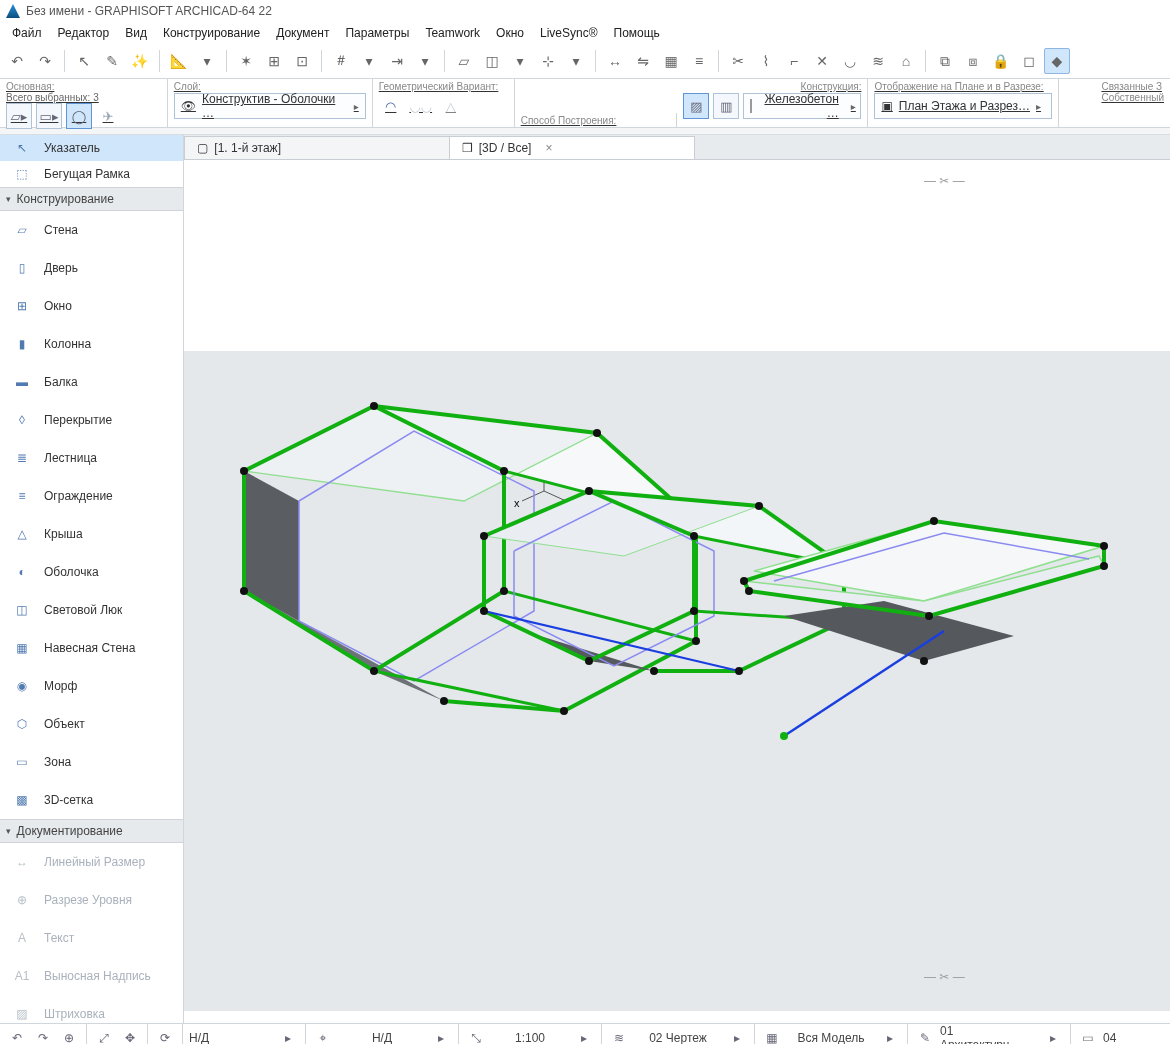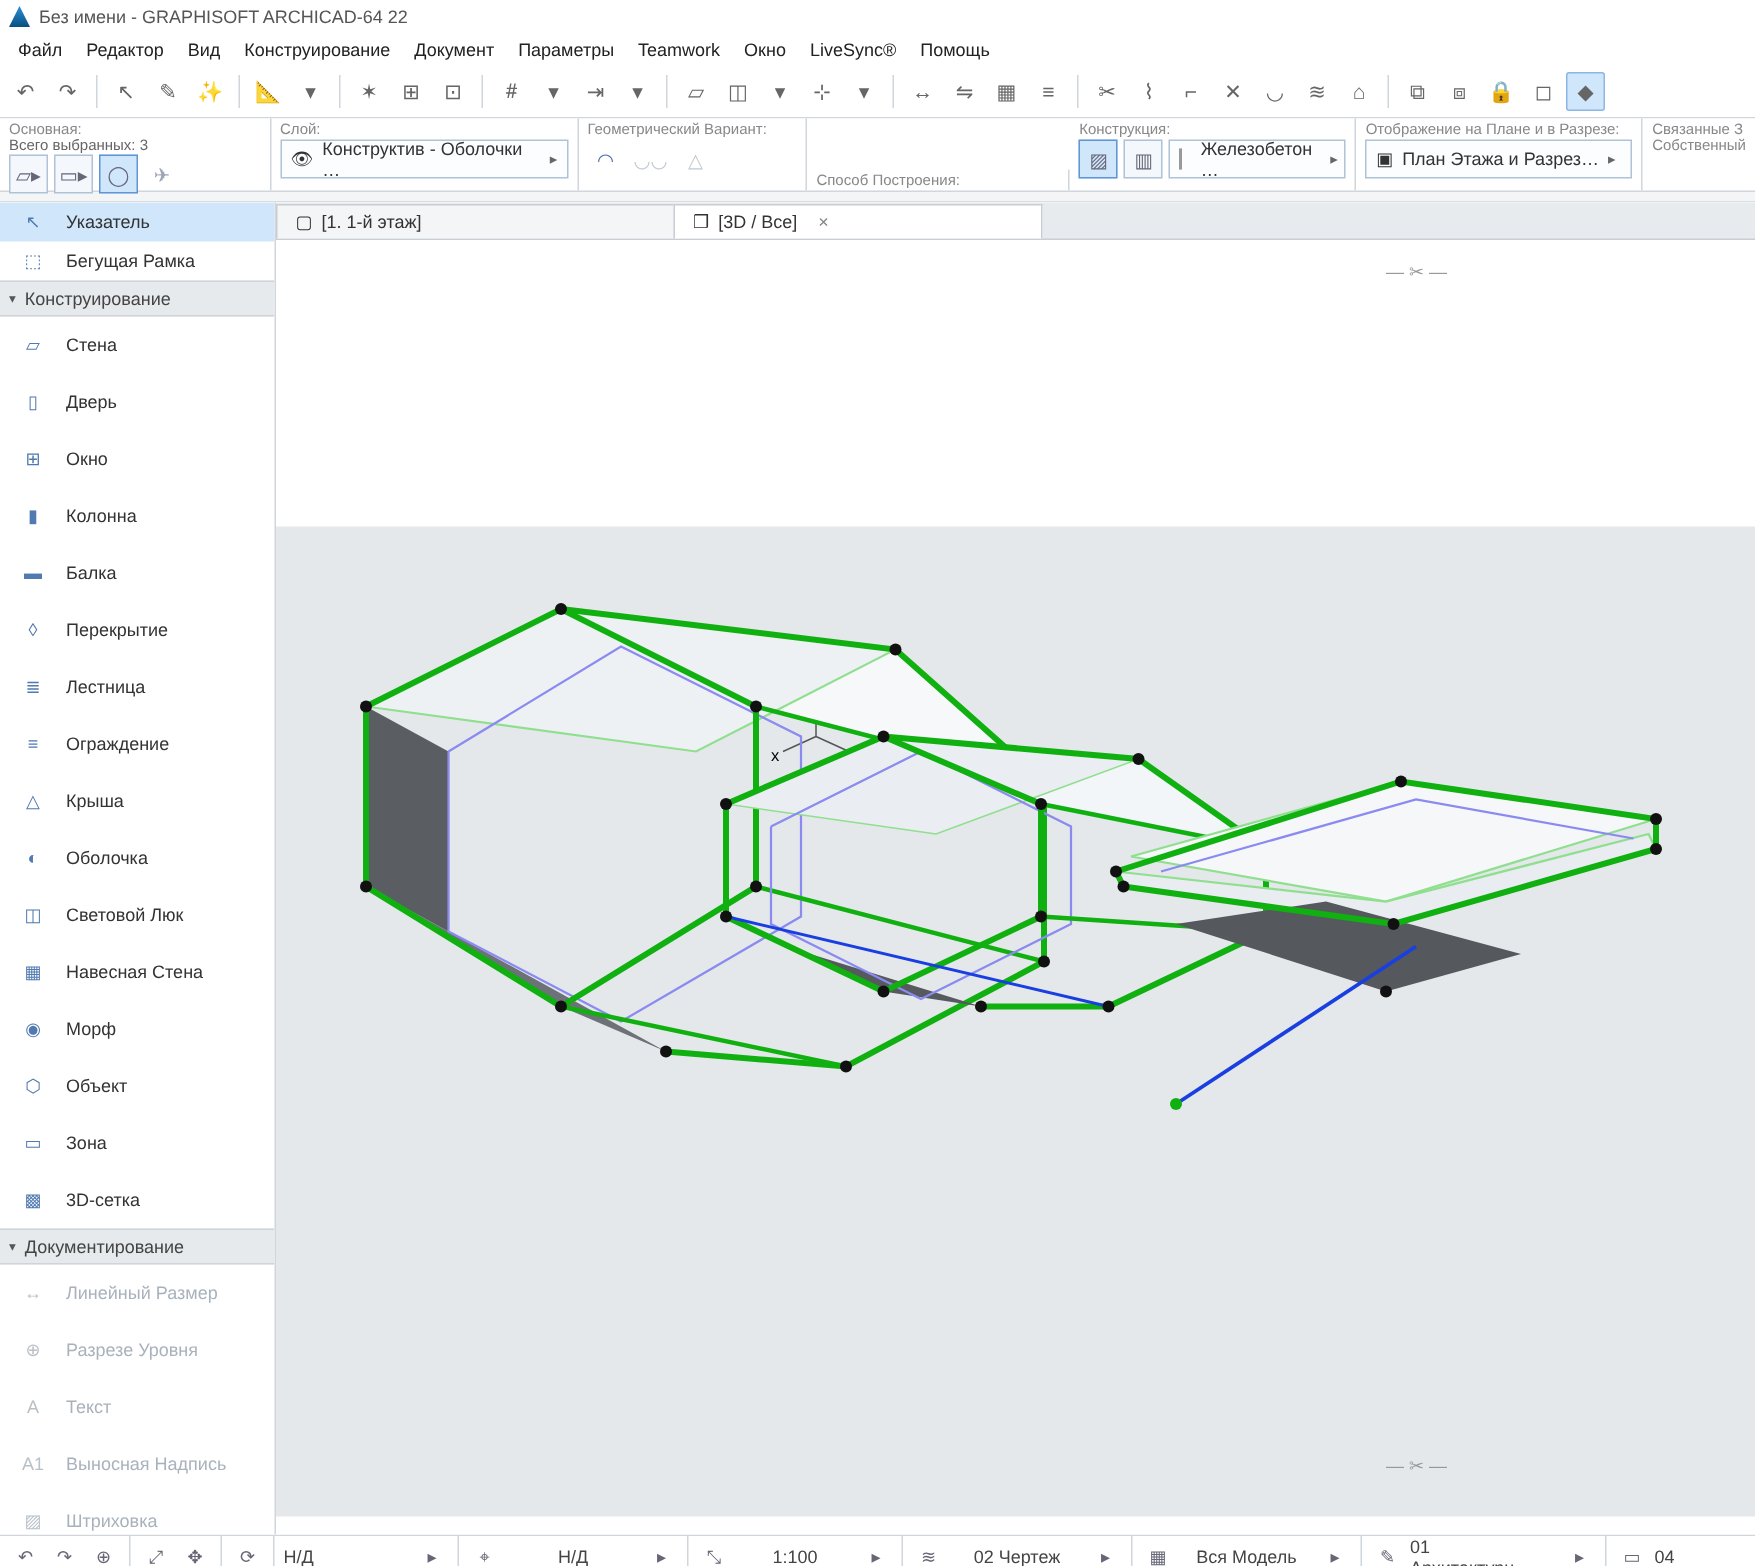--- a/index.html
+++ b/index.html
@@ -42,21 +42,21 @@
     border: 1px solid transparent; border-radius: 2px;
     font-size: 14px; color: #666;
   }
   .tbbtn.active { background:#cfe6fb; border-color:#8db5e6; }
   .tbsep { width:1px; height:22px; background:#d0d6dc; margin:0 4px; }
   .infobar {
     display: flex; height: 48px;
     border-bottom: 1px solid #d0d6dc;
     background: #fff;
   }
-  .infobox { border-right: 1px solid #d0d6dc; padding: 2px 6px; display:flex; flex-direction:column; }
+  .infobox { border-right: 1px solid #d0d6dc; padding: 2px 6px; display:flex; flex-direction:column;text-decoration:underline; }
   .infobox .lbl { font-size: 10px; color: #888; white-space:nowrap; }
   .infobox .row { display:flex; align-items:center; gap:4px; height:28px; }
   .selector {
     height: 24px; display:flex; align-items:center;
     border: 1px solid #b0c2d6; background:#fbfdff;
     padding: 0 6px; font-size: 12px; color:#333; gap:6px;
   }
   .selector .arrow { color:#666; font-size:10px; }
   .smbtn {
     width:24px; height:24px; display:inline-flex; align-items:center; justify-content:center;
@@ -235,21 +235,21 @@
   <div class="infobox" style="width:180px;margin-top:34px;">
     <span class="lbl">Способ Построения:</span>
     <div class="row" style="gap:6px;">
       <span class="smbtn" style="border:none;background:none;color:#4a6ea3;">⌐¬</span>
       <span class="smbtn" style="border:none;background:none;color:#c2c9d2;">∿</span>
       <span style="flex:1"></span>
       <span class="smbtn" style="border:none;background:none;color:#c2c9d2;">▱</span>
     </div>
   </div>
 
-  <div class="infobox" style="width:180px;">
+  <div class="infobox" style="width:180px;text-align:right;">
     <span class="lbl">Конструкция:</span>
     <div class="row">
       <span class="smbtn sel">▨</span>
       <span class="smbtn">▥</span>
       <div class="selector" style="width:104px;gap:12px;">
         <span style="display:inline-block;width:12px;height:12px;background:#e5d79a;border:1px solid #999;"></span>
         <span>Железобетон …</span>
         <span class="arrow">▸</span>
       </div>
     </div>
@@ -259,21 +259,21 @@
     <span class="lbl">Отображение на Плане и в Разрезе:</span>
     <div class="row">
       <div class="selector" style="width:164px;">
         <span>▣</span>
         <span>План Этажа и Разрез…</span>
         <span class="arrow">▸</span>
       </div>
     </div>
   </div>
 
-  <div class="infobox" style="border-right:none; flex:1;">
+  <div class="infobox" style="border-right:none; flex:1;margin-left:36px;">
     <span class="lbl">Связанные З</span>
     <span class="lbl">Собственный</span>
   </div>
 </div>
 
 <div class="thin-sep"></div>
 
 <div class="main">
 
   <div class="toolbox">

